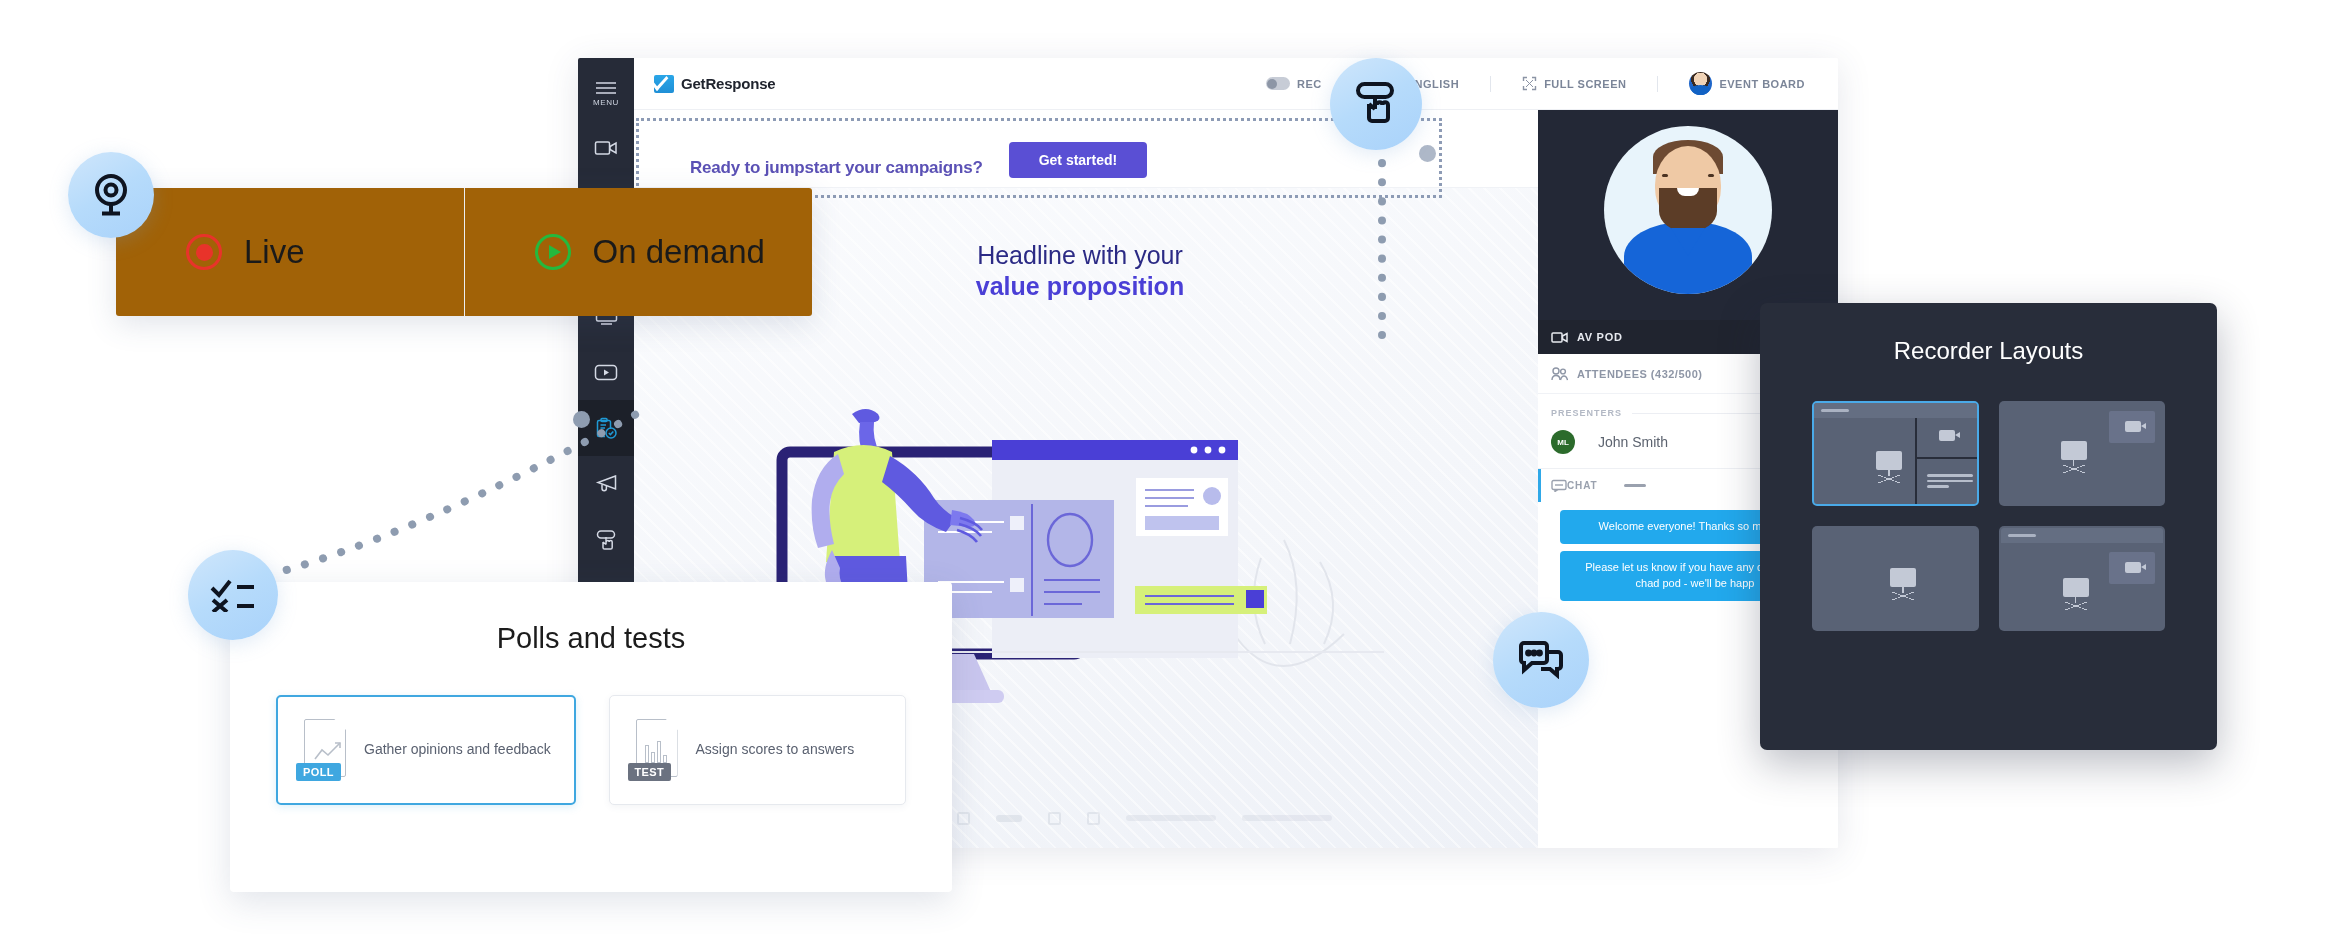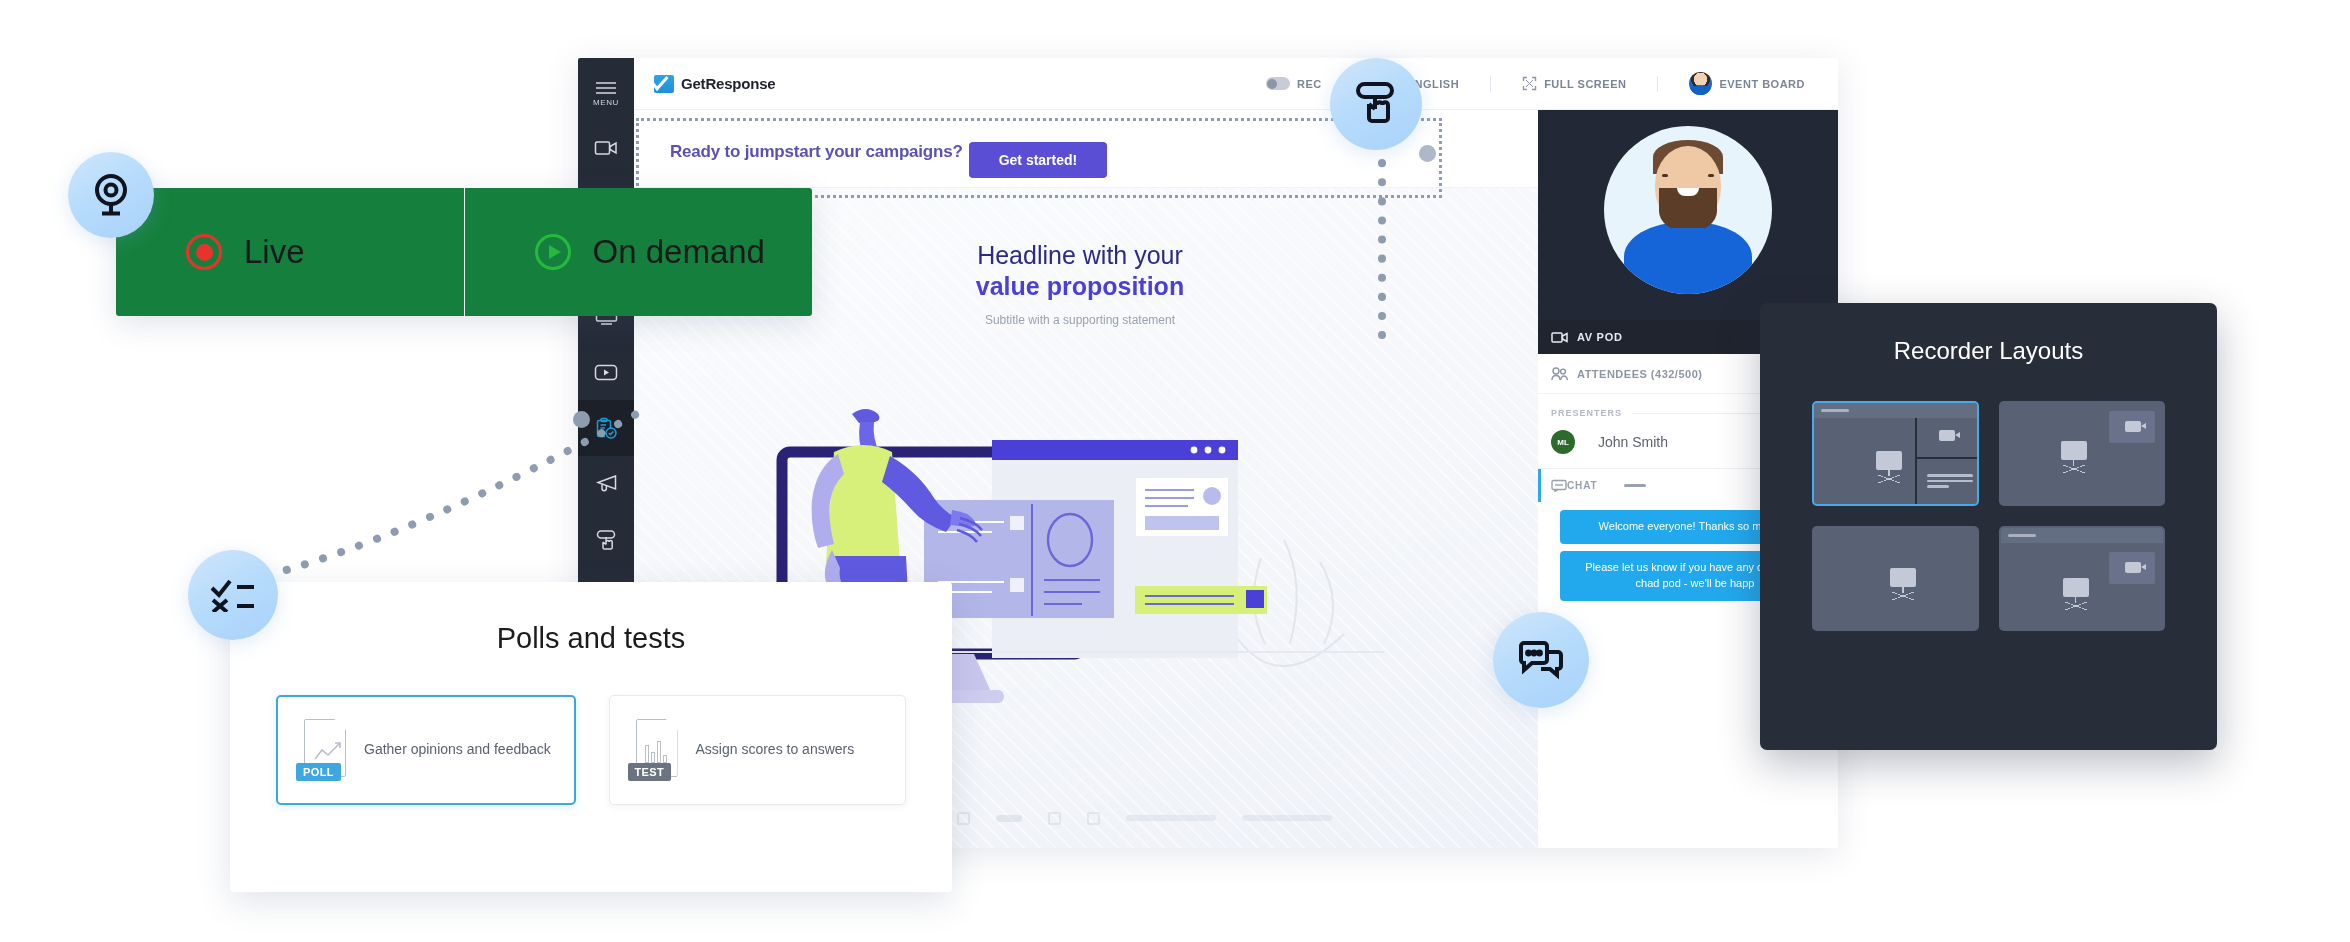--- a/index.html
+++ b/index.html
@@ -88,21 +88,21 @@
   
   #cta-strip {
     position:absolute; left:0; top:0; width: 100%; height: 78px;
     background:#fff; border-bottom:1px solid #f0f2f6;
     display:flex; align-items:center;
   }
   #cta-select {
     position:absolute; left: 2px; top: 8px; width: 806px; height: 80px;
     border: 3px dotted #8d9bb5; border-radius:1px;
   }
-  #cta-inner { display:flex; align-items:flex-start; gap:6px; margin-left: 36px; margin-top: 22px;}
+  #cta-inner { display:flex; align-items:flex-end; gap:26px; margin-left: 56px; margin-top: 22px;}
   #cta-text { font-size: 17px; font-weight:700; color:#5b51b5; letter-spacing:-.2px;}
   #cta-btn {
     background:#5a4fd4; color:#fff; font-size:14px; font-weight:700;
     padding: 10px 30px; border-radius:4px; border:none; cursor:pointer;
   }
 
   
   #headline-wrap { position:absolute; left:0; right:12px; top: 130px; text-align:center;}
   #headline1 { font-size:25px; color:#2b2a85; font-weight:400; line-height:1.25;}
   #headline2 { font-size:25px; color:#4a3fd6; font-weight:700; line-height:1.25;}
@@ -170,21 +170,21 @@
   #chat-head:before{content:"";position:absolute;left:0;top:0;width:3px;height:100%;background:#2fa8e8;}
   #chat-msgs{padding:8px 8px 0 22px;display:flex;flex-direction:column;gap:7px;}
   .chat-bubble{
     background:#22a9ed;color:#fff;font-size:11px;line-height:1.45;
     padding:9px 12px;border-radius:4px;text-align:center;
   }
 
   
   #live-card{
     position:absolute; left:116px; top:188px; width:696px; height:128px;
-    background:#15803d; border-radius:3px;
+    background:#a16207; border-radius:3px;
     box-shadow:0 8px 30px rgba(70,85,125,.16);
     display:flex;
   }
   .live-half{flex:1;display:flex;align-items:center;gap:22px;padding-left:70px;}
   .live-half + .live-half{border-left:1px solid #eceef2;}
   .live-label{font-size:33px;color:#1a1a1a;font-weight:400;}
   .ring{width:36px;height:36px;border-radius:50%;display:flex;align-items:center;justify-content:center;}
   .ring.red{border:3px solid #e8332a;}
   .ring.red i{width:17px;height:17px;border-radius:50%;background:#e8332a;display:block;}
   .ring.green{border:3px solid #25b93d;}
@@ -396,21 +396,20 @@
           <div id="cta-inner">
             <span id="cta-text">Ready to jumpstart your campaigns?</span>
             <button id="cta-btn">Get started!</button>
           </div>
         </div>
         <div id="cta-select"></div>
 
         <div id="headline-wrap">
           <div id="headline1">Headline with your</div>
           <div id="headline2">value proposition</div>
-          <div id="subtitle">Subtitle with a supporting statement</div>
         </div>
 
         <svg id="illus" viewBox="0 0 620 360">
 
           <g stroke="#e2e5ec" fill="none" stroke-width="2">
             <path d="M497 168 q-16 46 4 86"></path>
               <path d="M520 150 q22 44 6 104"></path>
             <path d="M556 172 q24 40 4 82"></path>
             <path d="M470 244 q44 64 110 0"></path>
           </g>

